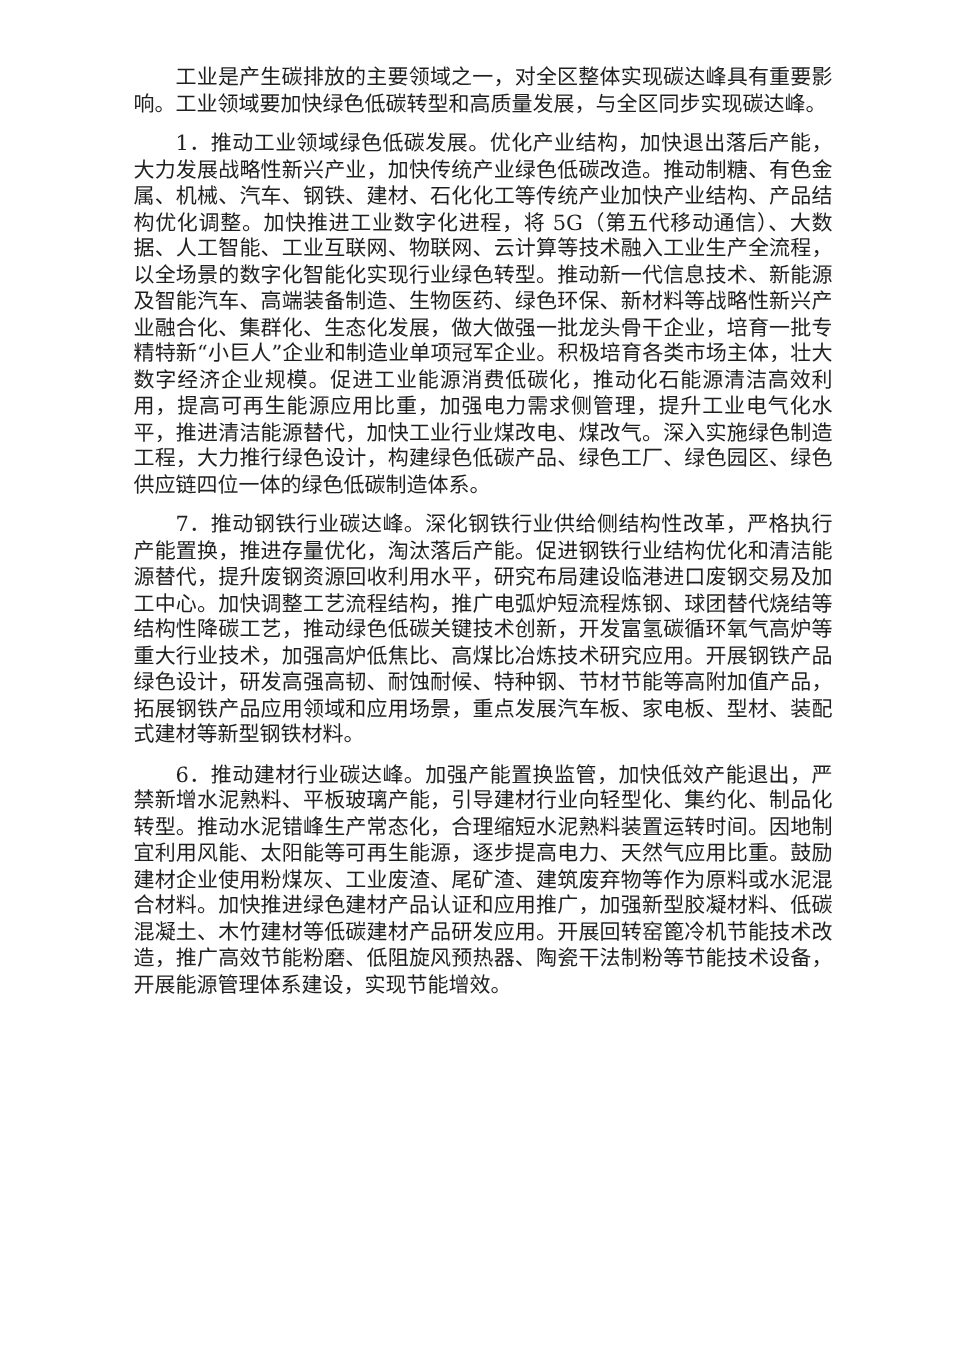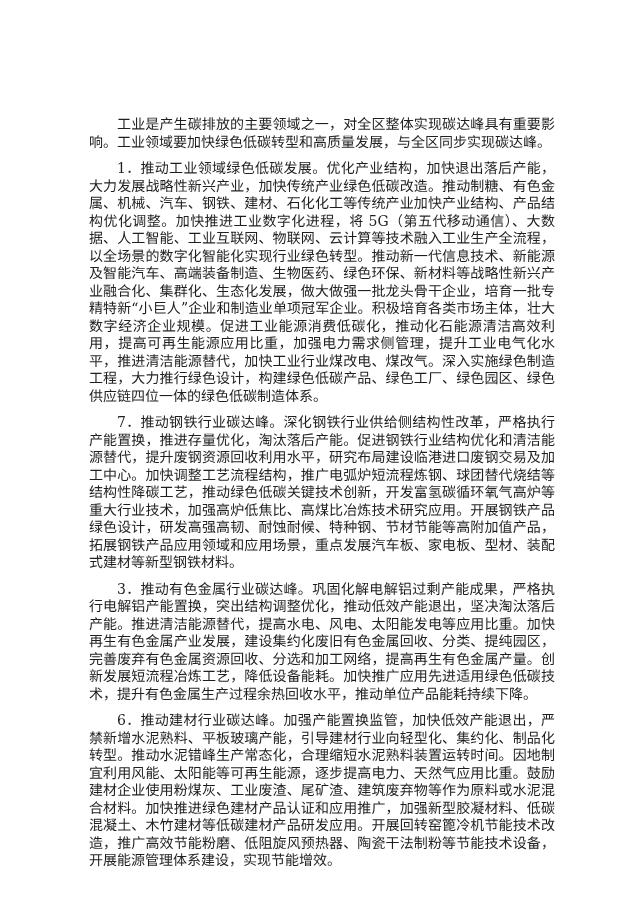--- a/index.html
+++ b/index.html
@@ -9,38 +9,36 @@
   body {
     width: 640px;
     height: 905px;
     background: #ffffff;
     overflow: hidden;
   }
   .page {
     box-sizing: border-box;
     width: 640px;
     height: 793px;
-    padding: 91px 85px 0 89px;
+    padding: 44px 85px 0 89px;
     background: #ffffff;
-    margin-top: 25px;
   }
   .para {
     margin: 0 0 9px 0;
     font-family: "DejaVu Serif", "Liberation Serif", serif;
     font-size: 14px;
     line-height: 17.5px;
     color: #1f1f1f;
     text-align: justify;
     text-indent: 2em;
     word-break: break-all;
     letter-spacing: 0;
   }
 </style>
 </head>
 <body>
 
 <div class="page">
   <p class="para">工业是产生碳排放的主要领域之一，对全区整体实现碳达峰具有重要影响。工业领域要加快绿色低碳转型和高质量发展，与全区同步实现碳达峰。</p>
   <p class="para">1．推动工业领域绿色低碳发展。优化产业结构，加快退出落后产能，大力发展战略性新兴产业，加快传统产业绿色低碳改造。推动制糖、有色金属、机械、汽车、钢铁、建材、石化化工等传统产业加快产业结构、产品结构优化调整。加快推进工业数字化进程，将 5G（第五代移动通信）、大数据、人工智能、工业互联网、物联网、云计算等技术融入工业生产全流程，以全场景的数字化智能化实现行业绿色转型。推动新一代信息技术、新能源及智能汽车、高端装备制造、生物医药、绿色环保、新材料等战略性新兴产业融合化、集群化、生态化发展，做大做强一批龙头骨干企业，培育一批专精特新“小巨人”企业和制造业单项冠军企业。积极培育各类市场主体，壮大数字经济企业规模。促进工业能源消费低碳化，推动化石能源清洁高效利用，提高可再生能源应用比重，加强电力需求侧管理，提升工业电气化水平，推进清洁能源替代，加快工业行业煤改电、煤改气。深入实施绿色制造工程，大力推行绿色设计，构建绿色低碳产品、绿色工厂、绿色园区、绿色供应链四位一体的绿色低碳制造体系。</p>
   <p class="para">7．推动钢铁行业碳达峰。深化钢铁行业供给侧结构性改革，严格执行产能置换，推进存量优化，淘汰落后产能。促进钢铁行业结构优化和清洁能源替代，提升废钢资源回收利用水平，研究布局建设临港进口废钢交易及加工中心。加快调整工艺流程结构，推广电弧炉短流程炼钢、球团替代烧结等结构性降碳工艺，推动绿色低碳关键技术创新，开发富氢碳循环氧气高炉等重大行业技术，加强高炉低焦比、高煤比冶炼技术研究应用。开展钢铁产品绿色设计，研发高强高韧、耐蚀耐候、特种钢、节材节能等高附加值产品，拓展钢铁产品应用领域和应用场景，重点发展汽车板、家电板、型材、装配式建材等新型钢铁材料。</p>
-  <p class="para">3．推动有色金属行业碳达峰。巩固化解电解铝过剩产能成果，严格执行电解铝产能置换，突出结构调整优化，推动低效产能退出，坚决淘汰落后产能。推进清洁能源替代，提高水电、风电、太阳能发电等应用比重。加快再生有色金属产业发展，建设集约化废旧有色金属回收、分类、提纯园区，完善废弃有色金属资源回收、分选和加工网络，提高再生有色金属产量。创新发展短流程冶炼工艺，降低设备能耗。加快推广应用先进适用绿色低碳技术，提升有色金属生产过程余热回收水平，推动单位产品能耗持续下降。</p>
   <p class="para">6．推动建材行业碳达峰。加强产能置换监管，加快低效产能退出，严禁新增水泥熟料、平板玻璃产能，引导建材行业向轻型化、集约化、制品化转型。推动水泥错峰生产常态化，合理缩短水泥熟料装置运转时间。因地制宜利用风能、太阳能等可再生能源，逐步提高电力、天然气应用比重。鼓励建材企业使用粉煤灰、工业废渣、尾矿渣、建筑废弃物等作为原料或水泥混合材料。加快推进绿色建材产品认证和应用推广，加强新型胶凝材料、低碳混凝土、木竹建材等低碳建材产品研发应用。开展回转窑篦冷机节能技术改造，推广高效节能粉磨、低阻旋风预热器、陶瓷干法制粉等节能技术设备，开展能源管理体系建设，实现节能增效。</p>
 </div>
 
 </body></html>

